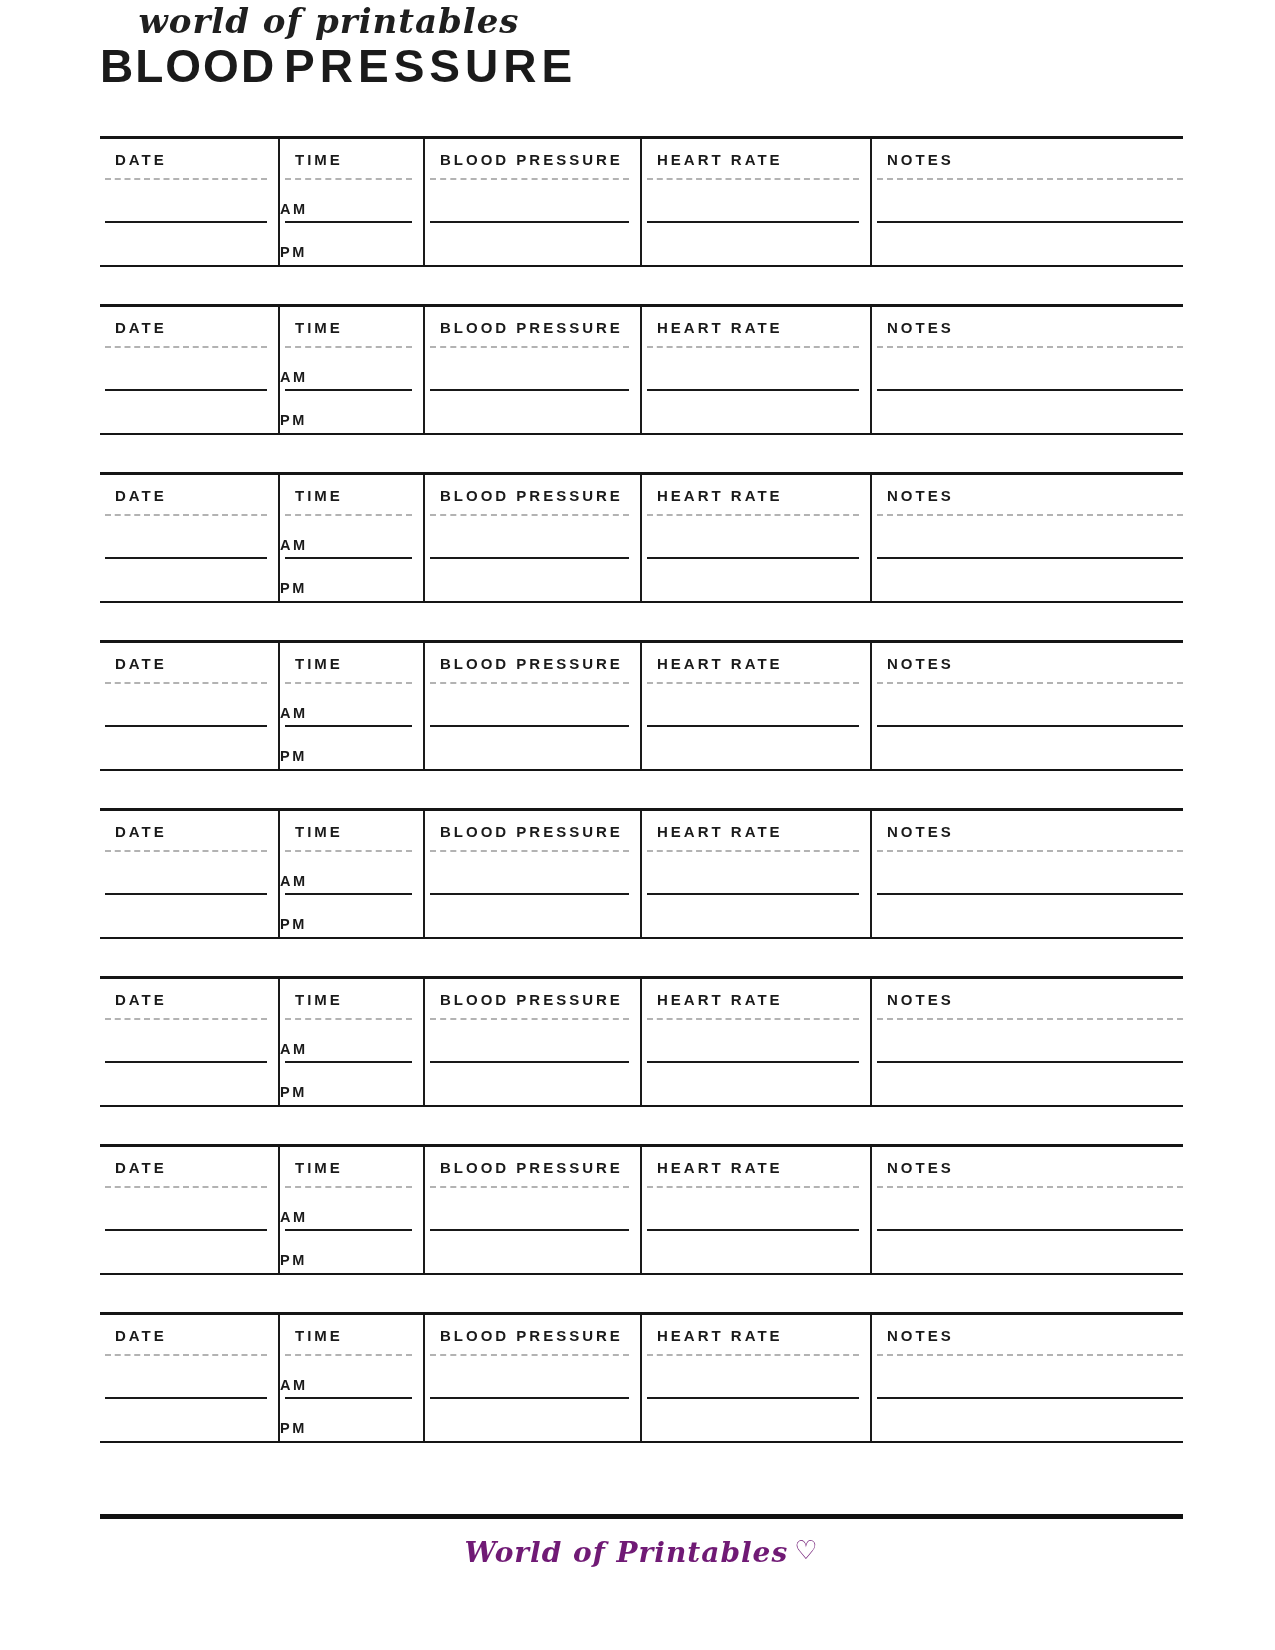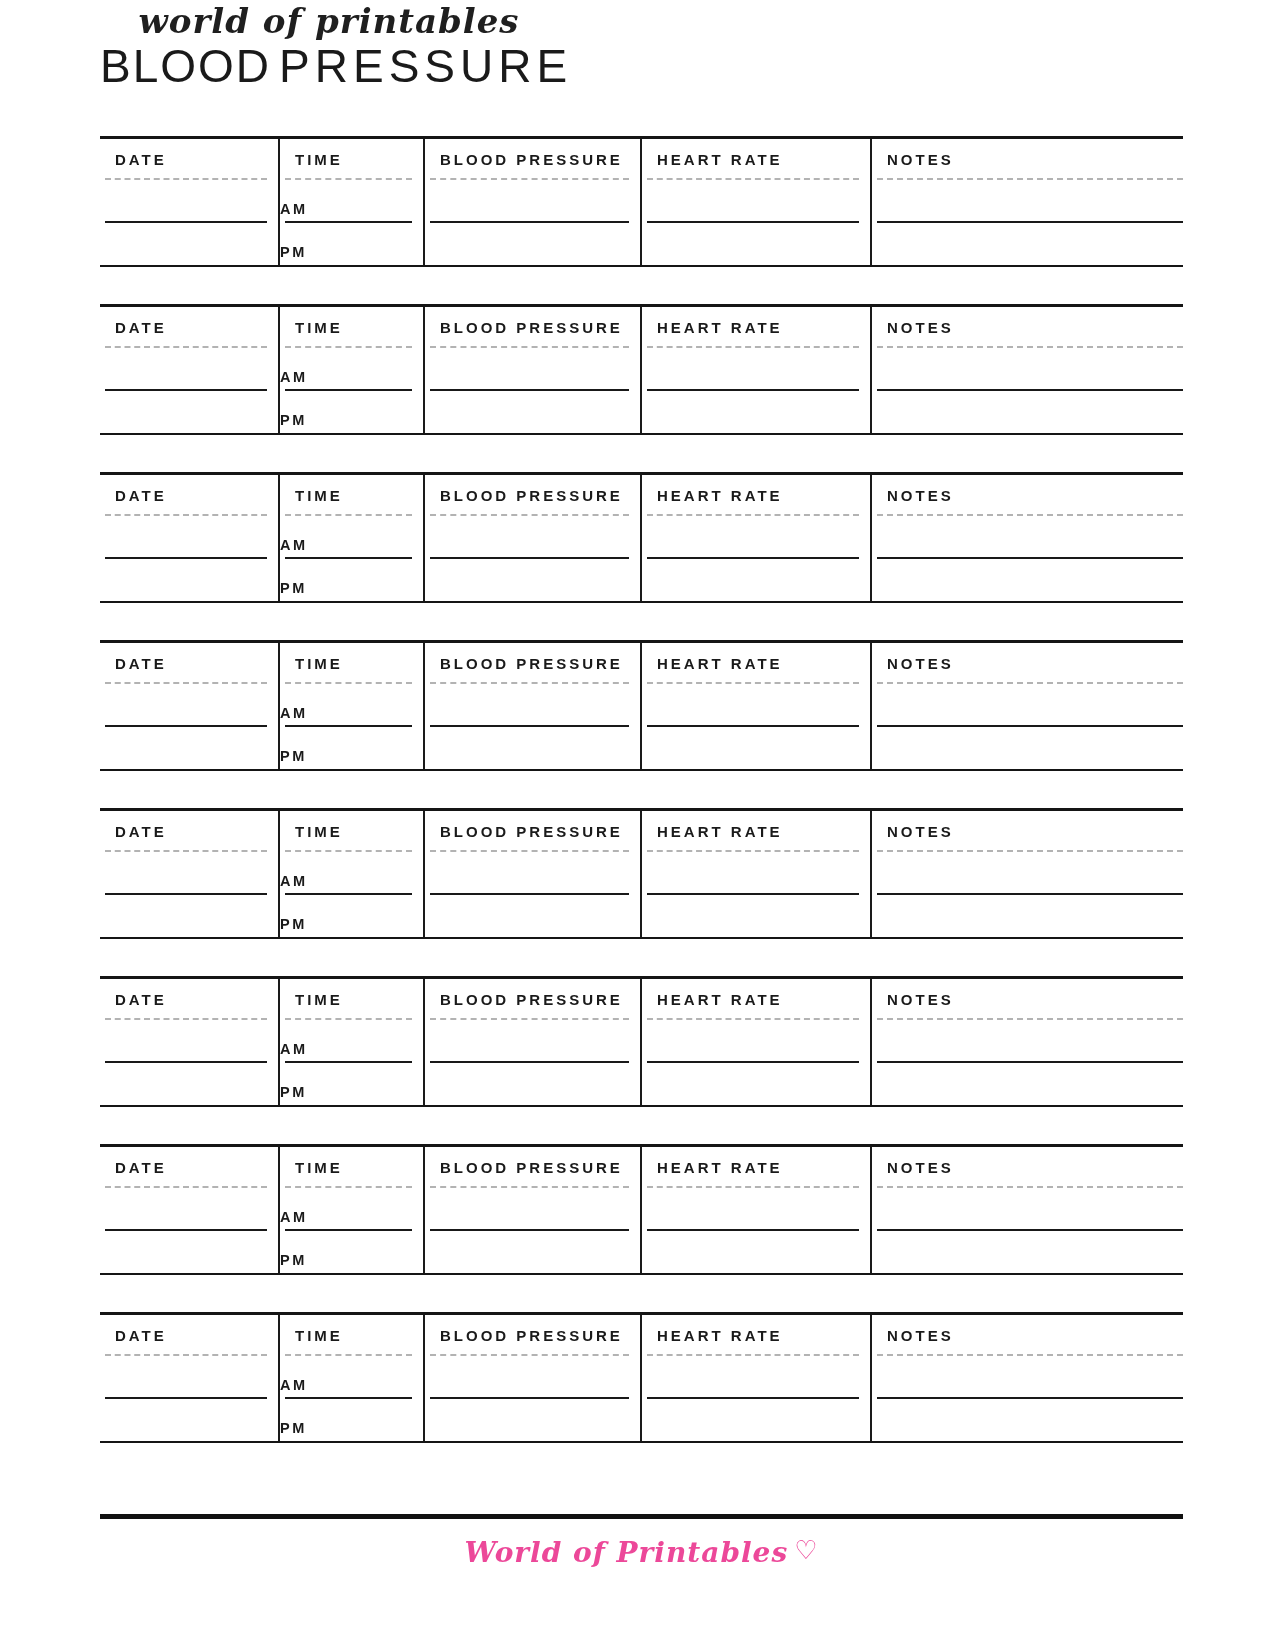--- a/index.html
+++ b/index.html
@@ -26,22 +26,22 @@
     text-align: center;
     letter-spacing: 1px;
     color: #1f1f1f;
   }
   .page-title {
     margin-top: 0px;
     font-size: 46px;
     line-height: 48px;
     white-space: nowrap;
   }
-  .title-bold   { font-weight: 400; letter-spacing: 2px; }
-  .title-light  { font-weight: 400; letter-spacing: 5px; margin-left: 8px; }
+  .title-bold   { font-weight: 700; letter-spacing: 2px; }
+  .title-light  { font-weight: 700; letter-spacing: 5px; margin-left: 8px; }
 
   
   .blocks { margin-top: 46px; }
   .block {
     display: grid;
     grid-template-columns: 180px 145px 217px 230px 311px;
     grid-template-rows: 40px 43px 43px;
     border-top: 3px solid #151515;
     border-bottom: 2px solid #151515;
     margin-bottom: 37px;
@@ -80,21 +80,21 @@
     background: #111111;
   }
   .footer-brand {
     margin-top: 16px;
     text-align: center;
     font-family: "DejaVu Serif", serif;
     font-style: italic;
     font-weight: bold;
     font-size: 28px;
     letter-spacing: 1px;
-    color: #ec4899;
+    color: #701a75;
   }
   .heart { font-family: "DejaVu Sans", sans-serif; font-style: normal; font-size: 26px; vertical-align: 3px; margin-left: 6px; }
 </style>
 </head>
 <body>
 
 <div class="page">
 
   <header class="title-wrap">
     <div class="brand-script">world of printables</div>

